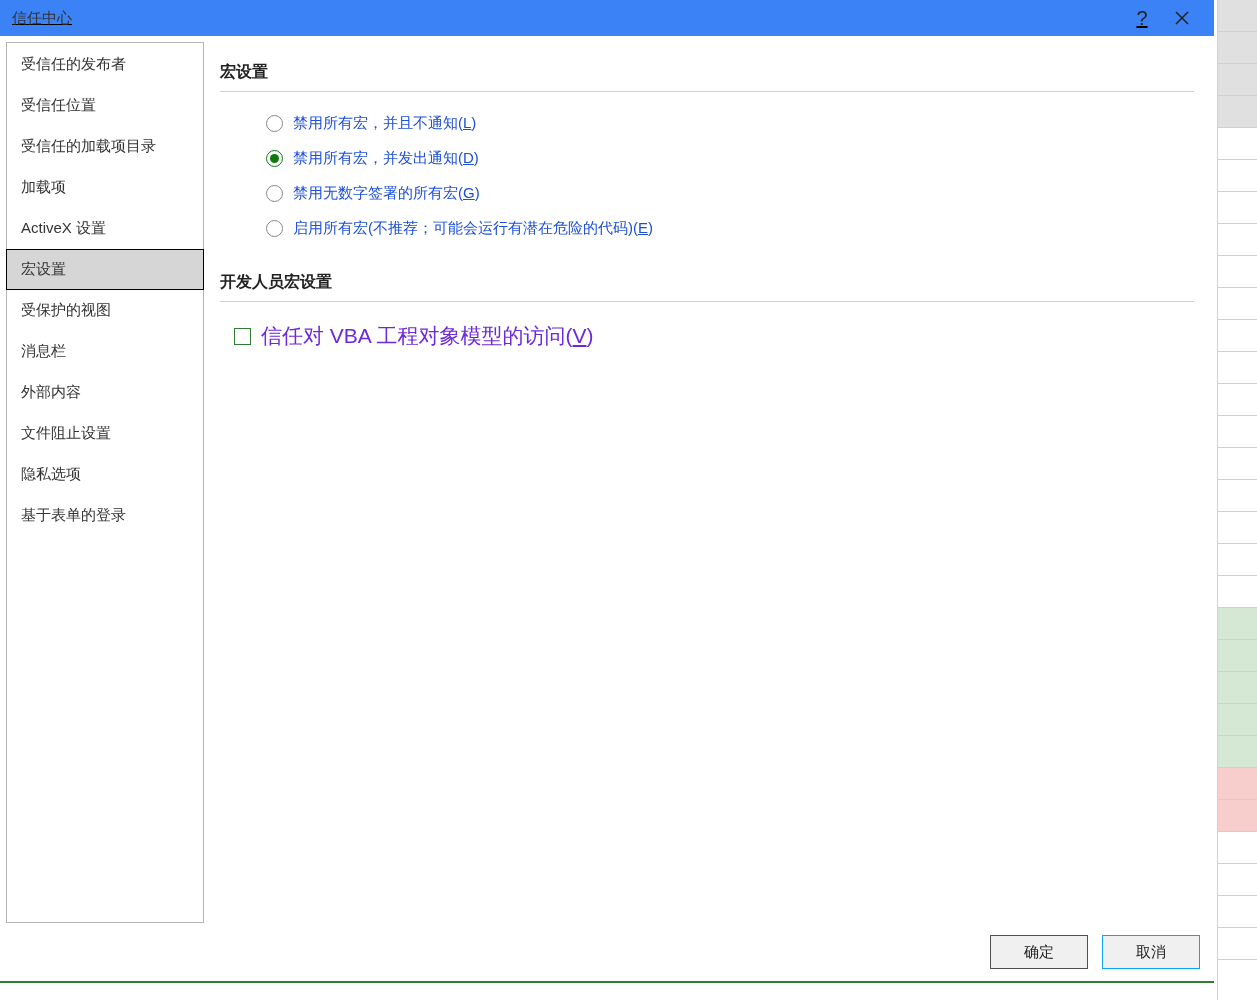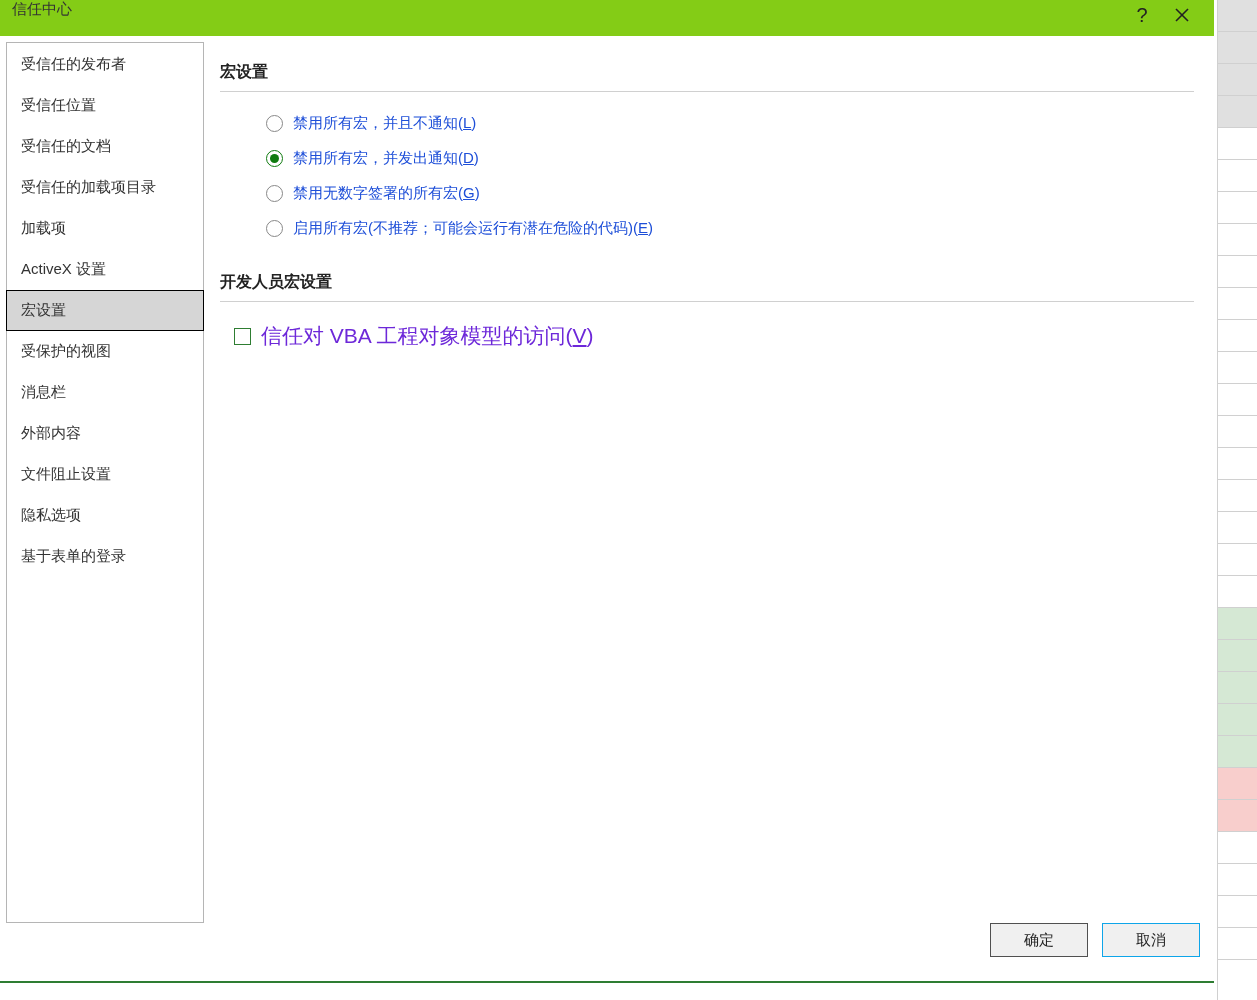--- a/index.html
+++ b/index.html
@@ -23,23 +23,24 @@
       width: 1214px;
       height: 983px;
       background: #ffffff;
       border-bottom: 2px solid #2e7d32;
       display: flex;
       flex-direction: column;
     }
     .titlebar {
       height: 36px;
       display: flex;
-      align-items: flex-start;
+      align-items: center;
       padding: 0 12px;
-      background: #84cc16;
+      background: #3b82f6;
+      text-decoration: underline;
     }
     .titlebar .title {
       flex: 1;
       font-size: 15px;
       color: #333;
     }
     .titlebar .help-btn, .titlebar .close-btn {
       width: 40px;
       height: 30px;
       display: flex;
@@ -141,20 +142,21 @@
     }
     .checkbox-label {
       font-size: 21px;
       color: #6d28d9;
     }
     .checkbox-label .u { text-decoration: underline; }
     .footer {
       height: 58px;
       display: flex;
       justify-content: flex-end;
+      align-items: center;
       padding-right: 14px;
       gap: 14px;
     }
     .btn {
       width: 98px;
       height: 34px;
       border: 1px solid #0ea5e9;
       background: #f0f0f0;
       font-size: 15px;
       color: #222;
@@ -234,21 +236,20 @@
         <line x1="2" y1="2" x2="14" y2="14" stroke="#222" stroke-width="1.6"></line>
         <line x1="14" y1="2" x2="2" y2="14" stroke="#222" stroke-width="1.6"></line>
       </svg>
     </div>
   </div>
 
   <div class="body">
     <div class="sidebar" id="sidebar">
         <div class="sidebar-item">受信任的发布者</div>
         <div class="sidebar-item">受信任位置</div>
-        <div class="sidebar-item">受信任的文档</div>
         <div class="sidebar-item">受信任的加载项目录</div>
         <div class="sidebar-item">加载项</div>
         <div class="sidebar-item">ActiveX 设置</div>
         <div class="sidebar-item selected">宏设置</div>
         <div class="sidebar-item">受保护的视图</div>
         <div class="sidebar-item">消息栏</div>
         <div class="sidebar-item">外部内容</div>
         <div class="sidebar-item">文件阻止设置</div>
         <div class="sidebar-item">隐私选项</div>
         <div class="sidebar-item">基于表单的登录</div>

